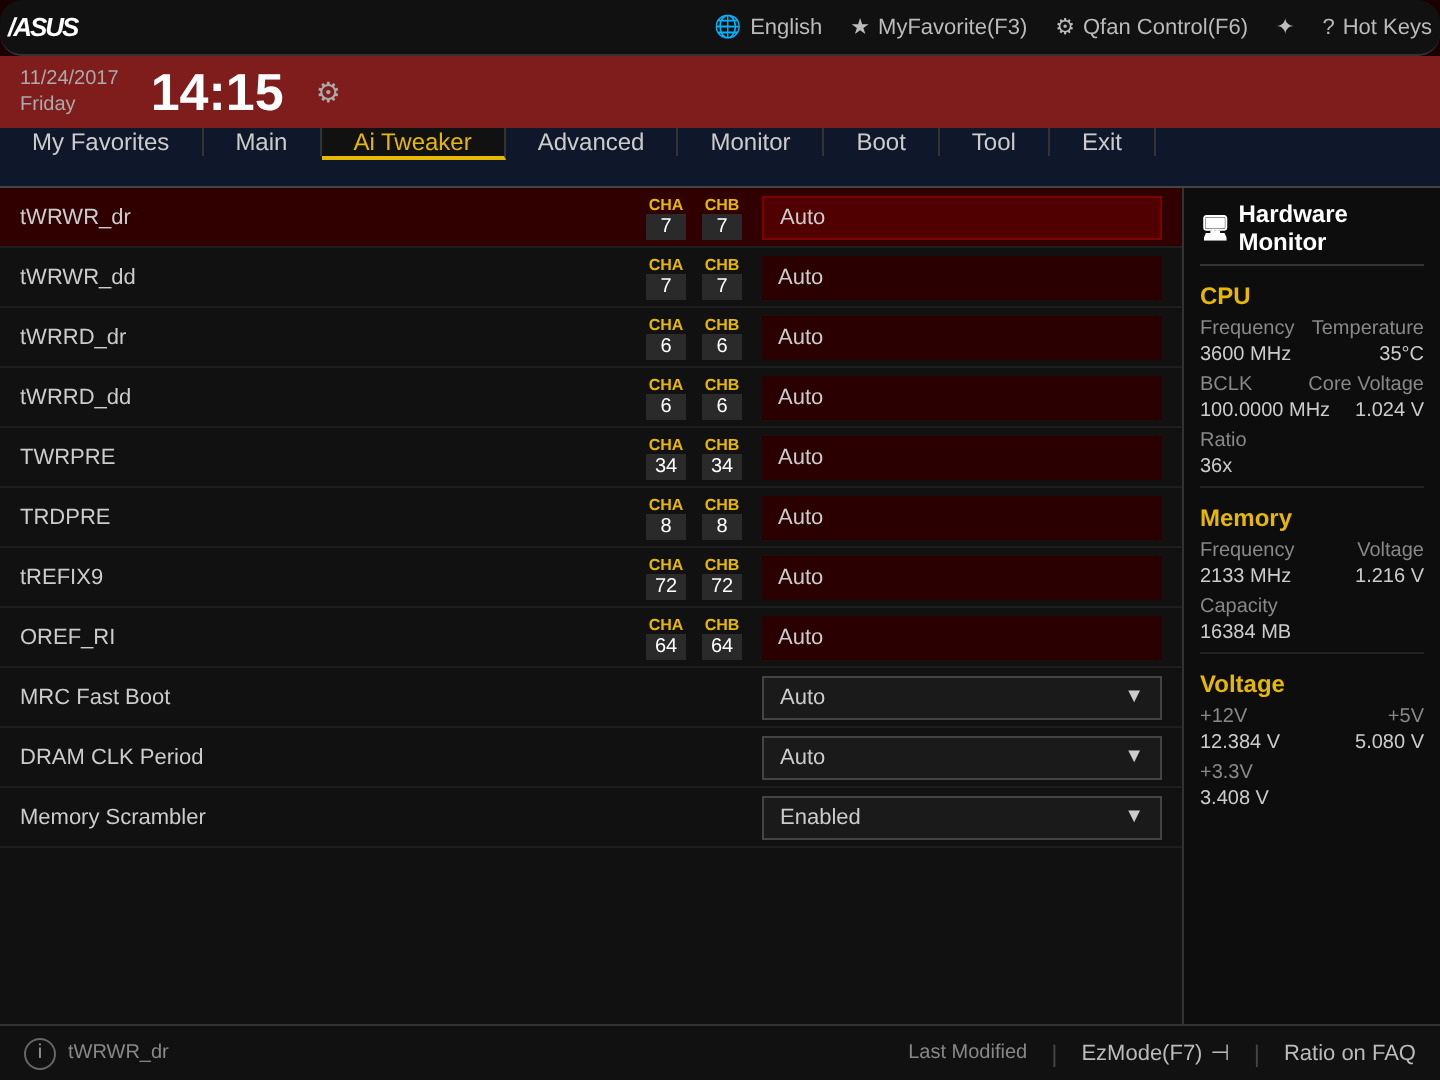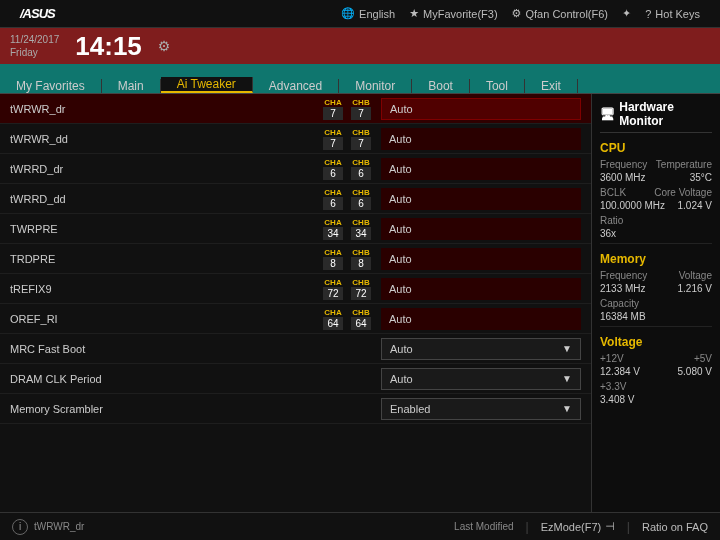--- a/index.html
+++ b/index.html
@@ -13,25 +13,26 @@
       overflow: hidden;
       position: relative;
     }
 
     
     .top-bar {
       background: #111;
       height: 28px;
       display: flex;
       align-items: center;
-      padding: 0 20px;
+      padding: 0 4px;
       gap: 12px;
       z-index: 10;
       position: relative;
       border-bottom: 1px solid #333;
+      border-radius: 11px;
     }
     .asus-logo {
       color: #fff;
       font-weight: bold;
       font-size: 13px;
       font-style: italic;
       letter-spacing: -1px;
     }
     .bios-title {
       color: #bbb;
@@ -75,24 +76,24 @@
       line-height: 1;
     }
     .gear-icon {
       color: #aaa;
       font-size: 14px;
       cursor: pointer;
     }
 
     
     .nav-tabs {
-      background: #0f766e;
+      background: #0f172a;
       height: 30px;
       display: flex;
-      align-items: flex-end;
+      align-items: flex-start;
       z-index: 10;
       position: relative;
       border-bottom: 1px solid #444;
     }
     .nav-tab {
       padding: 0 16px;
       display: flex;
       align-items: center;
       cursor: pointer;
       font-size: 12px;

